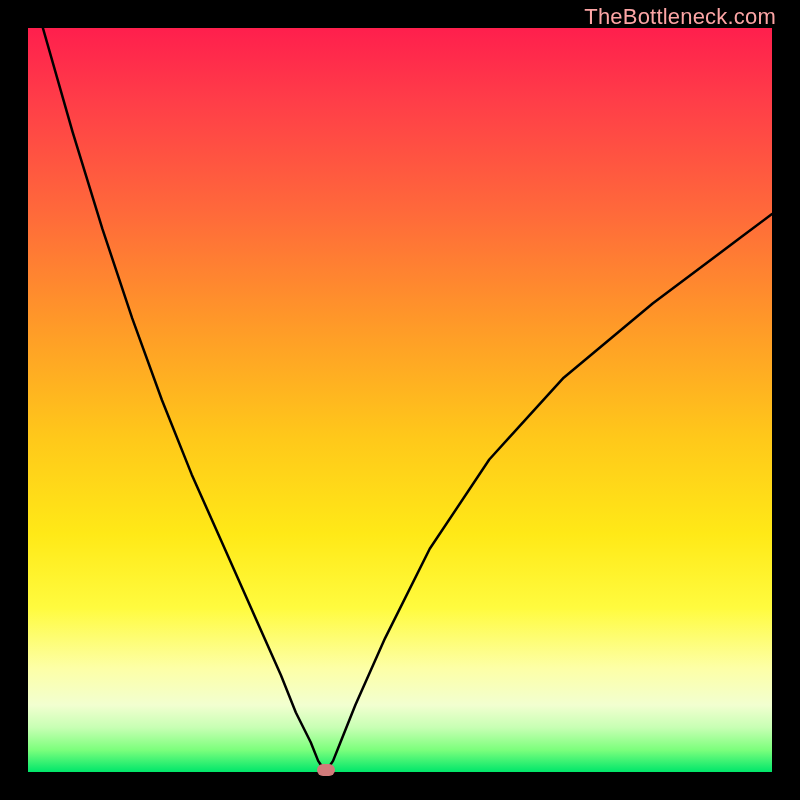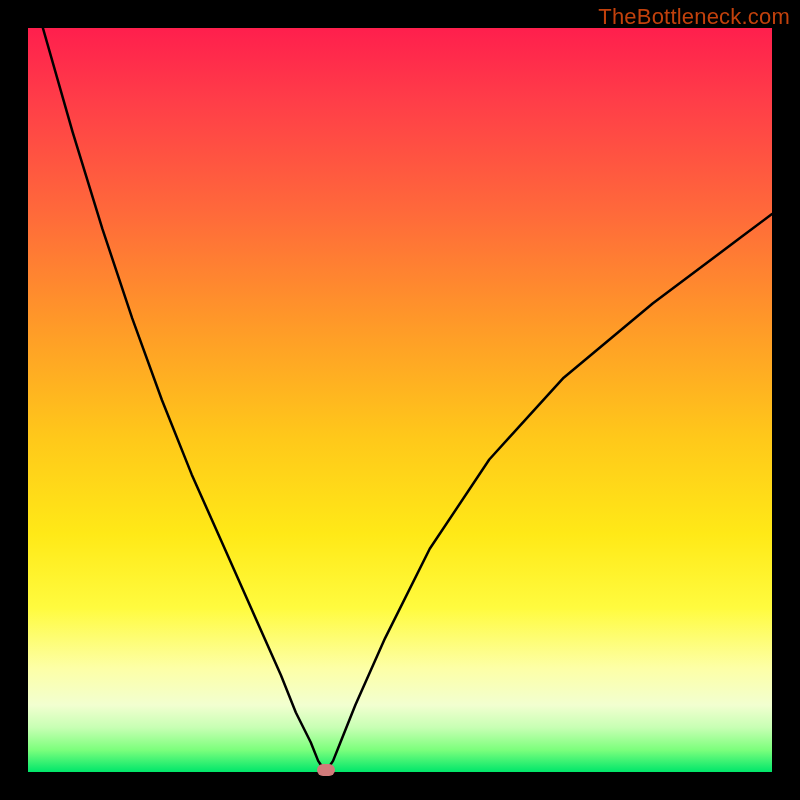--- a/index.html
+++ b/index.html
@@ -12,22 +12,22 @@
   }
   .frame {
     position: relative;
     width: 800px;
     height: 800px;
     background: #000;
   }
   .watermark {
     position: absolute;
     top: 4px;
-    right: 10px;
-    color: #c2410c;
+    right: 24px;
+    color: #fca5a5;
     font-size: 22px;
     letter-spacing: 0.2px;
     font-weight: 500;
     z-index: 5;
   }
   .plot-area {
     position: absolute;
     left: 28px;
     top: 28px;
     width: 744px;

